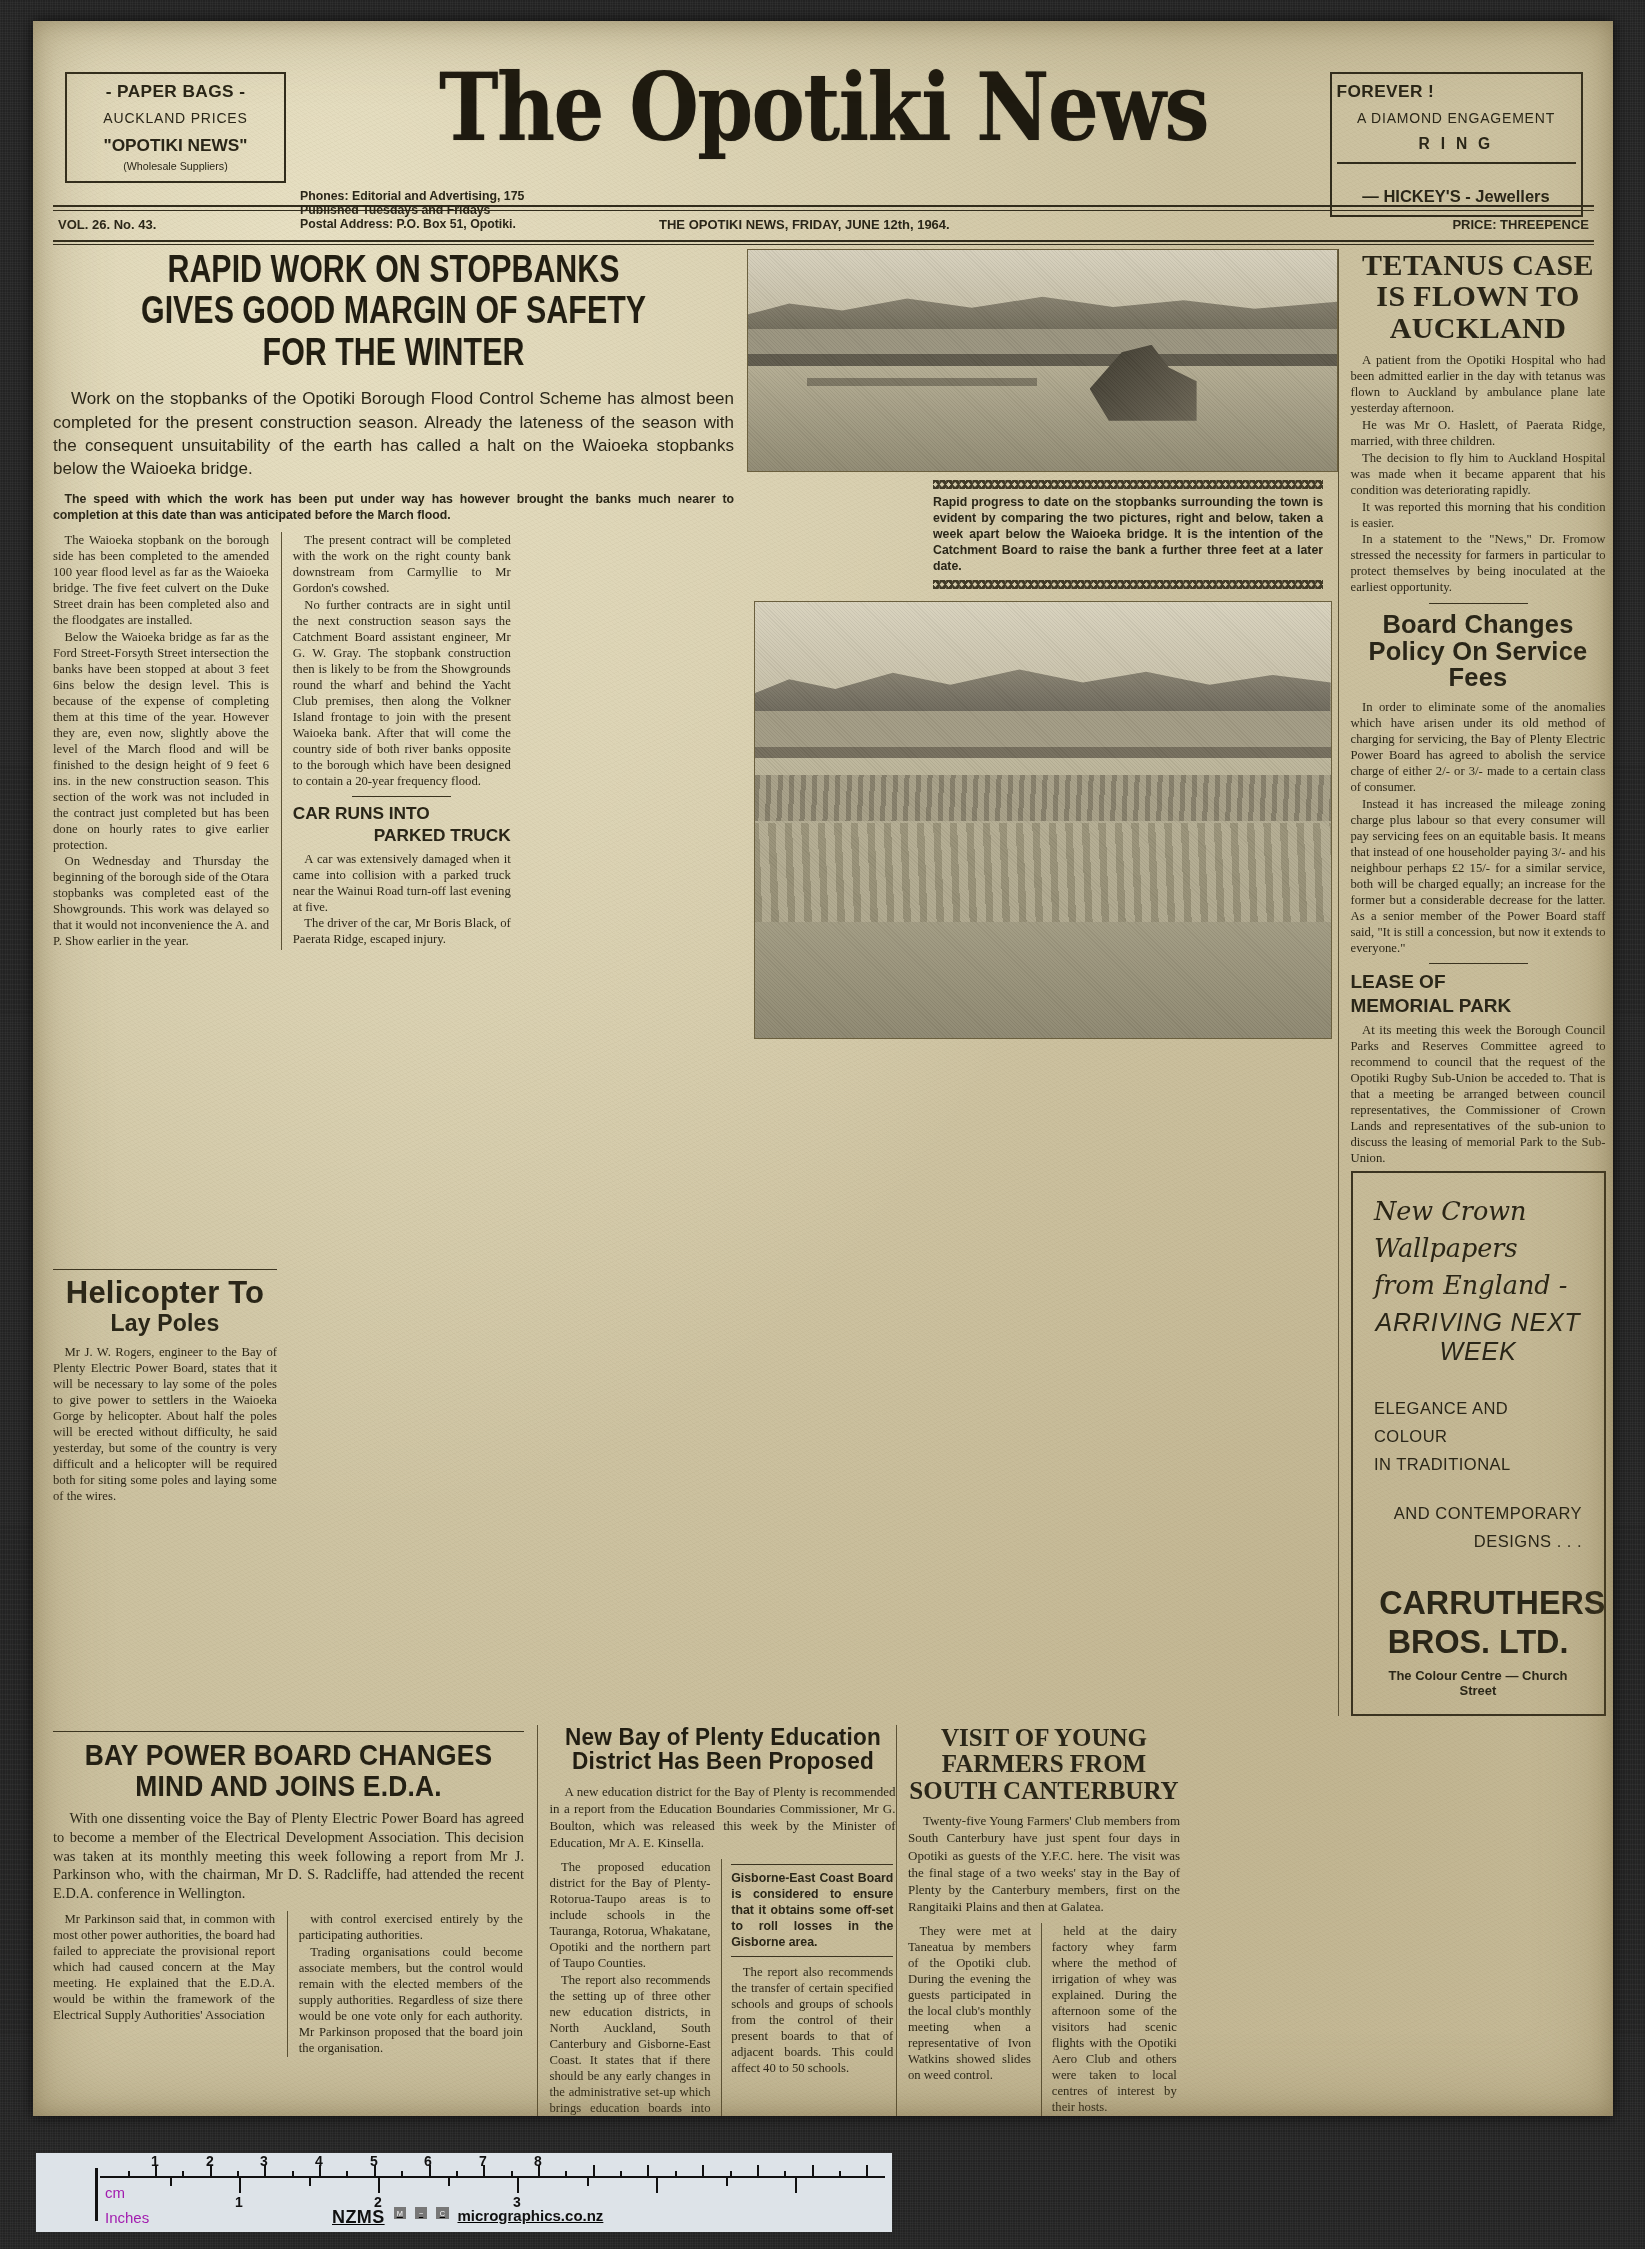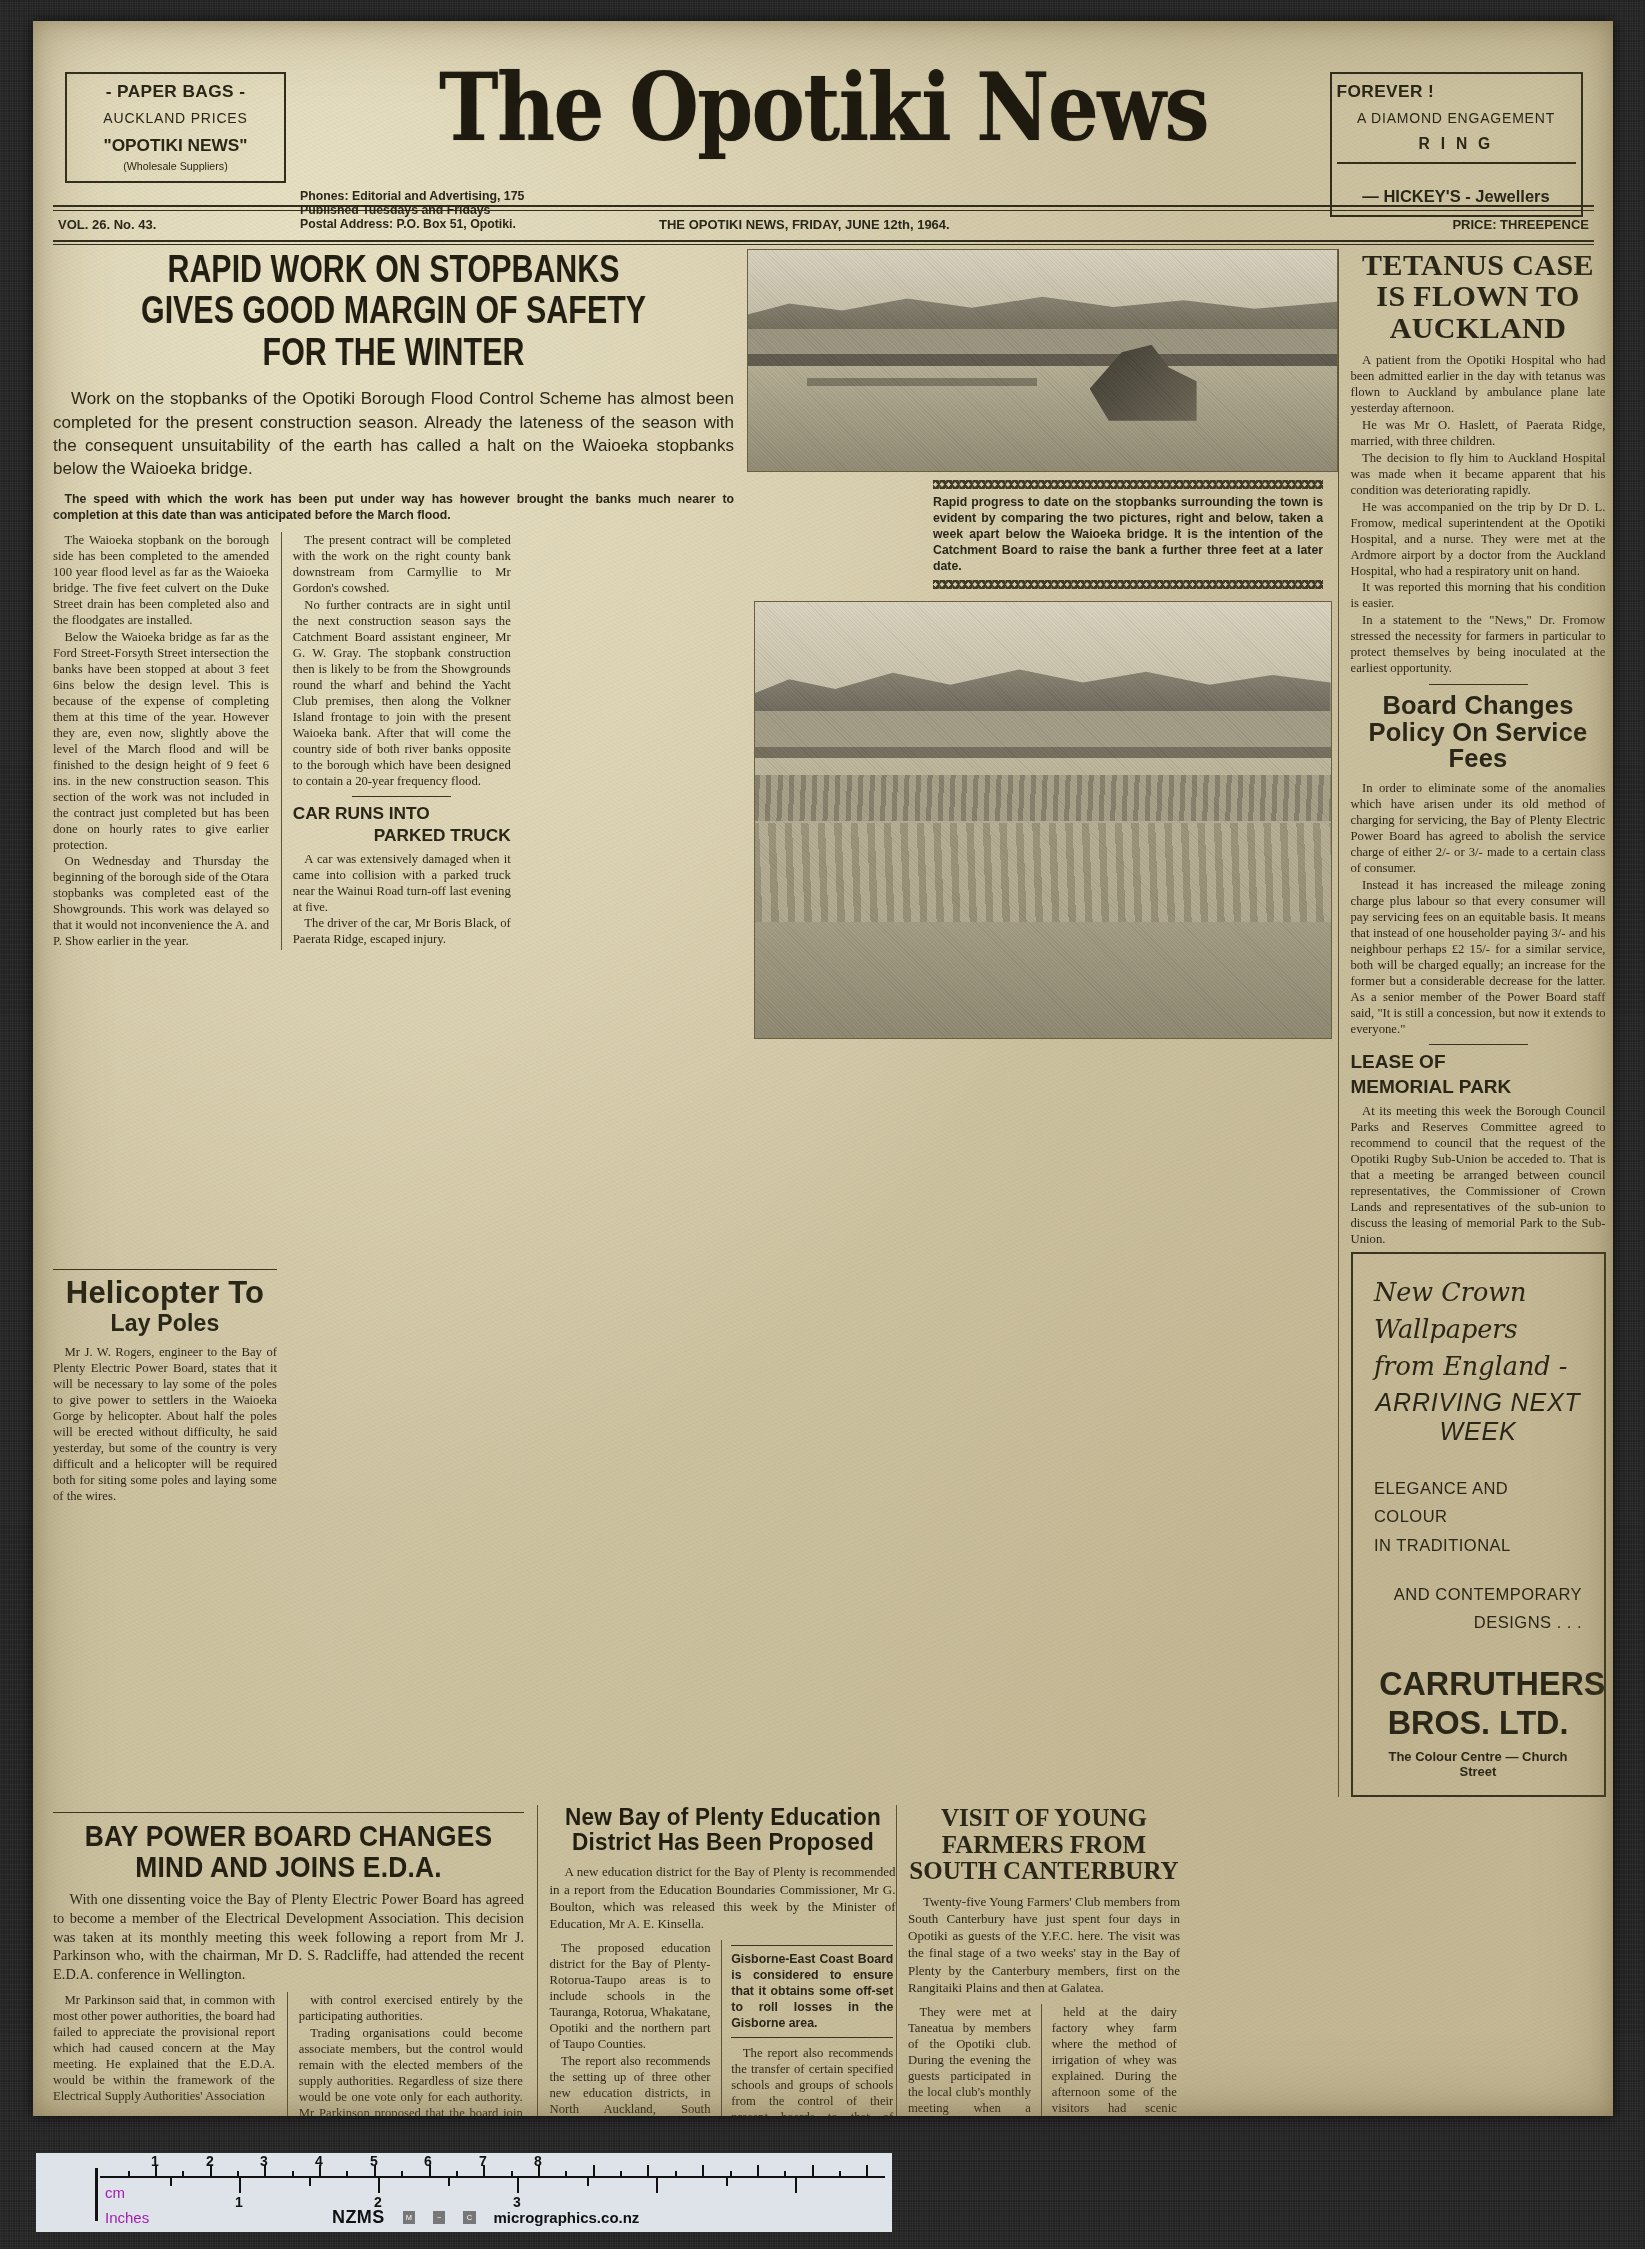--- a/index.html
+++ b/index.html
@@ -119,21 +119,21 @@
 
   
   #scalebar{position:absolute;left:36px;top:2153px;width:856px;height:79px;background:#dde3e8;}
   #scalebar .ruler{position:absolute;left:64px;top:23px;right:6.6px;height:1.6px;background:#111;}
   #scalebar .vstart{position:absolute;left:59px;top:15px;width:2.5px;height:53px;background:#111;}
   #scalebar .lbl{position:absolute;font-family:"Liberation Sans",sans-serif;font-weight:normal;font-size:15px;color:#a21caf;margin-top:8px;}
   #scalebar .cm-lbl{left:69px;top:23px;}
   #scalebar .in-lbl{left:69px;top:48px;}
   #scalebar .tick{position:absolute;background:#111;width:1.6px;}
   #scalebar .num{position:absolute;font-family:"Liberation Sans",sans-serif;font-weight:bold;font-size:14px;color:#111;}
-  #scalebar .brandrow{position:absolute;left:296px;top:54px;display:flex;align-items:center;gap:18px;}
+  #scalebar .brandrow{position:absolute;left:296px;top:54px;display:flex;align-items:flex-start;gap:9px;text-decoration:underline;}
   #scalebar .nzms{font-family:"Liberation Sans",sans-serif;font-weight:bold;font-size:18px;color:#111;letter-spacing:0.4px;}
   #scalebar .sq{width:12.3px;height:12.3px;background:#777;color:#fff;font-size:7.4px;
      font-family:"Liberation Sans",sans-serif;display:flex;align-items:center;justify-content:center;}
   #scalebar .url{font-family:"Liberation Sans",sans-serif;font-weight:bold;font-size:15px;color:#111;}
 </style>
 </head>
 <body>
 
 <div id="scan-backdrop"></div>
 
@@ -249,21 +249,20 @@
             </div>
           </div>
         </div>
 
         <div style="width:255px;border-left:0.8px solid #5b5135;padding-left:11.5px;margin-left:0;">
           <h2 class="hd-serif" style="font-size:30px;letter-spacing:0.4px;">TETANUS CASE IS FLOWN TO AUCKLAND</h2>
           <div class="col-text">
             <p>A patient from the Opotiki Hospital who had been admitted earlier in the day with tetanus was flown to Auckland by ambulance plane late yesterday afternoon.</p>
             <p>He was Mr O. Haslett, of Paerata Ridge, married, with three children.</p>
             <p>The decision to fly him to Auckland Hospital was made when it became apparent that his condition was deteriorating rapidly.</p>
-            <p>He was accompanied on the trip by Dr D. L. Fromow, medical superintendent at the Opotiki Hospital, and a nurse. They were met at the Ardmore airport by a doctor from the Auckland Hospital, who had a respiratory unit on hand.</p>
             <p>It was reported this morning that his condition is easier.</p>
             <p>In a statement to the "News," Dr. Fromow stressed the necessity for farmers in particular to protect themselves by being inoculated at the earliest opportunity.</p>
           </div>
 
           <hr class="hr-short">
 
           <h2 class="hd-cond" style="font-size:25.5px;transform:none;">Board Changes Policy On Service Fees</h2>
           <div class="col-text">
             <p>In order to eliminate some of the anomalies which have arisen under its old method of charging for servicing, the Bay of Plenty Electric Power Board has agreed to abolish the service charge of either 2/- or 3/- made to a certain class of consumer.</p>
             <p>Instead it has increased the mileage zoning charge plus labour so that every consumer will pay servicing fees on an equitable basis. It means that instead of one householder paying 3/- and his neighbour perhaps £2 15/- for a similar service, both will be charged equally; an increase for the former but a considerable decrease for the latter. As a senior member of the Power Board staff said, "It is still a concession, but now it extends to everyone."</p>

